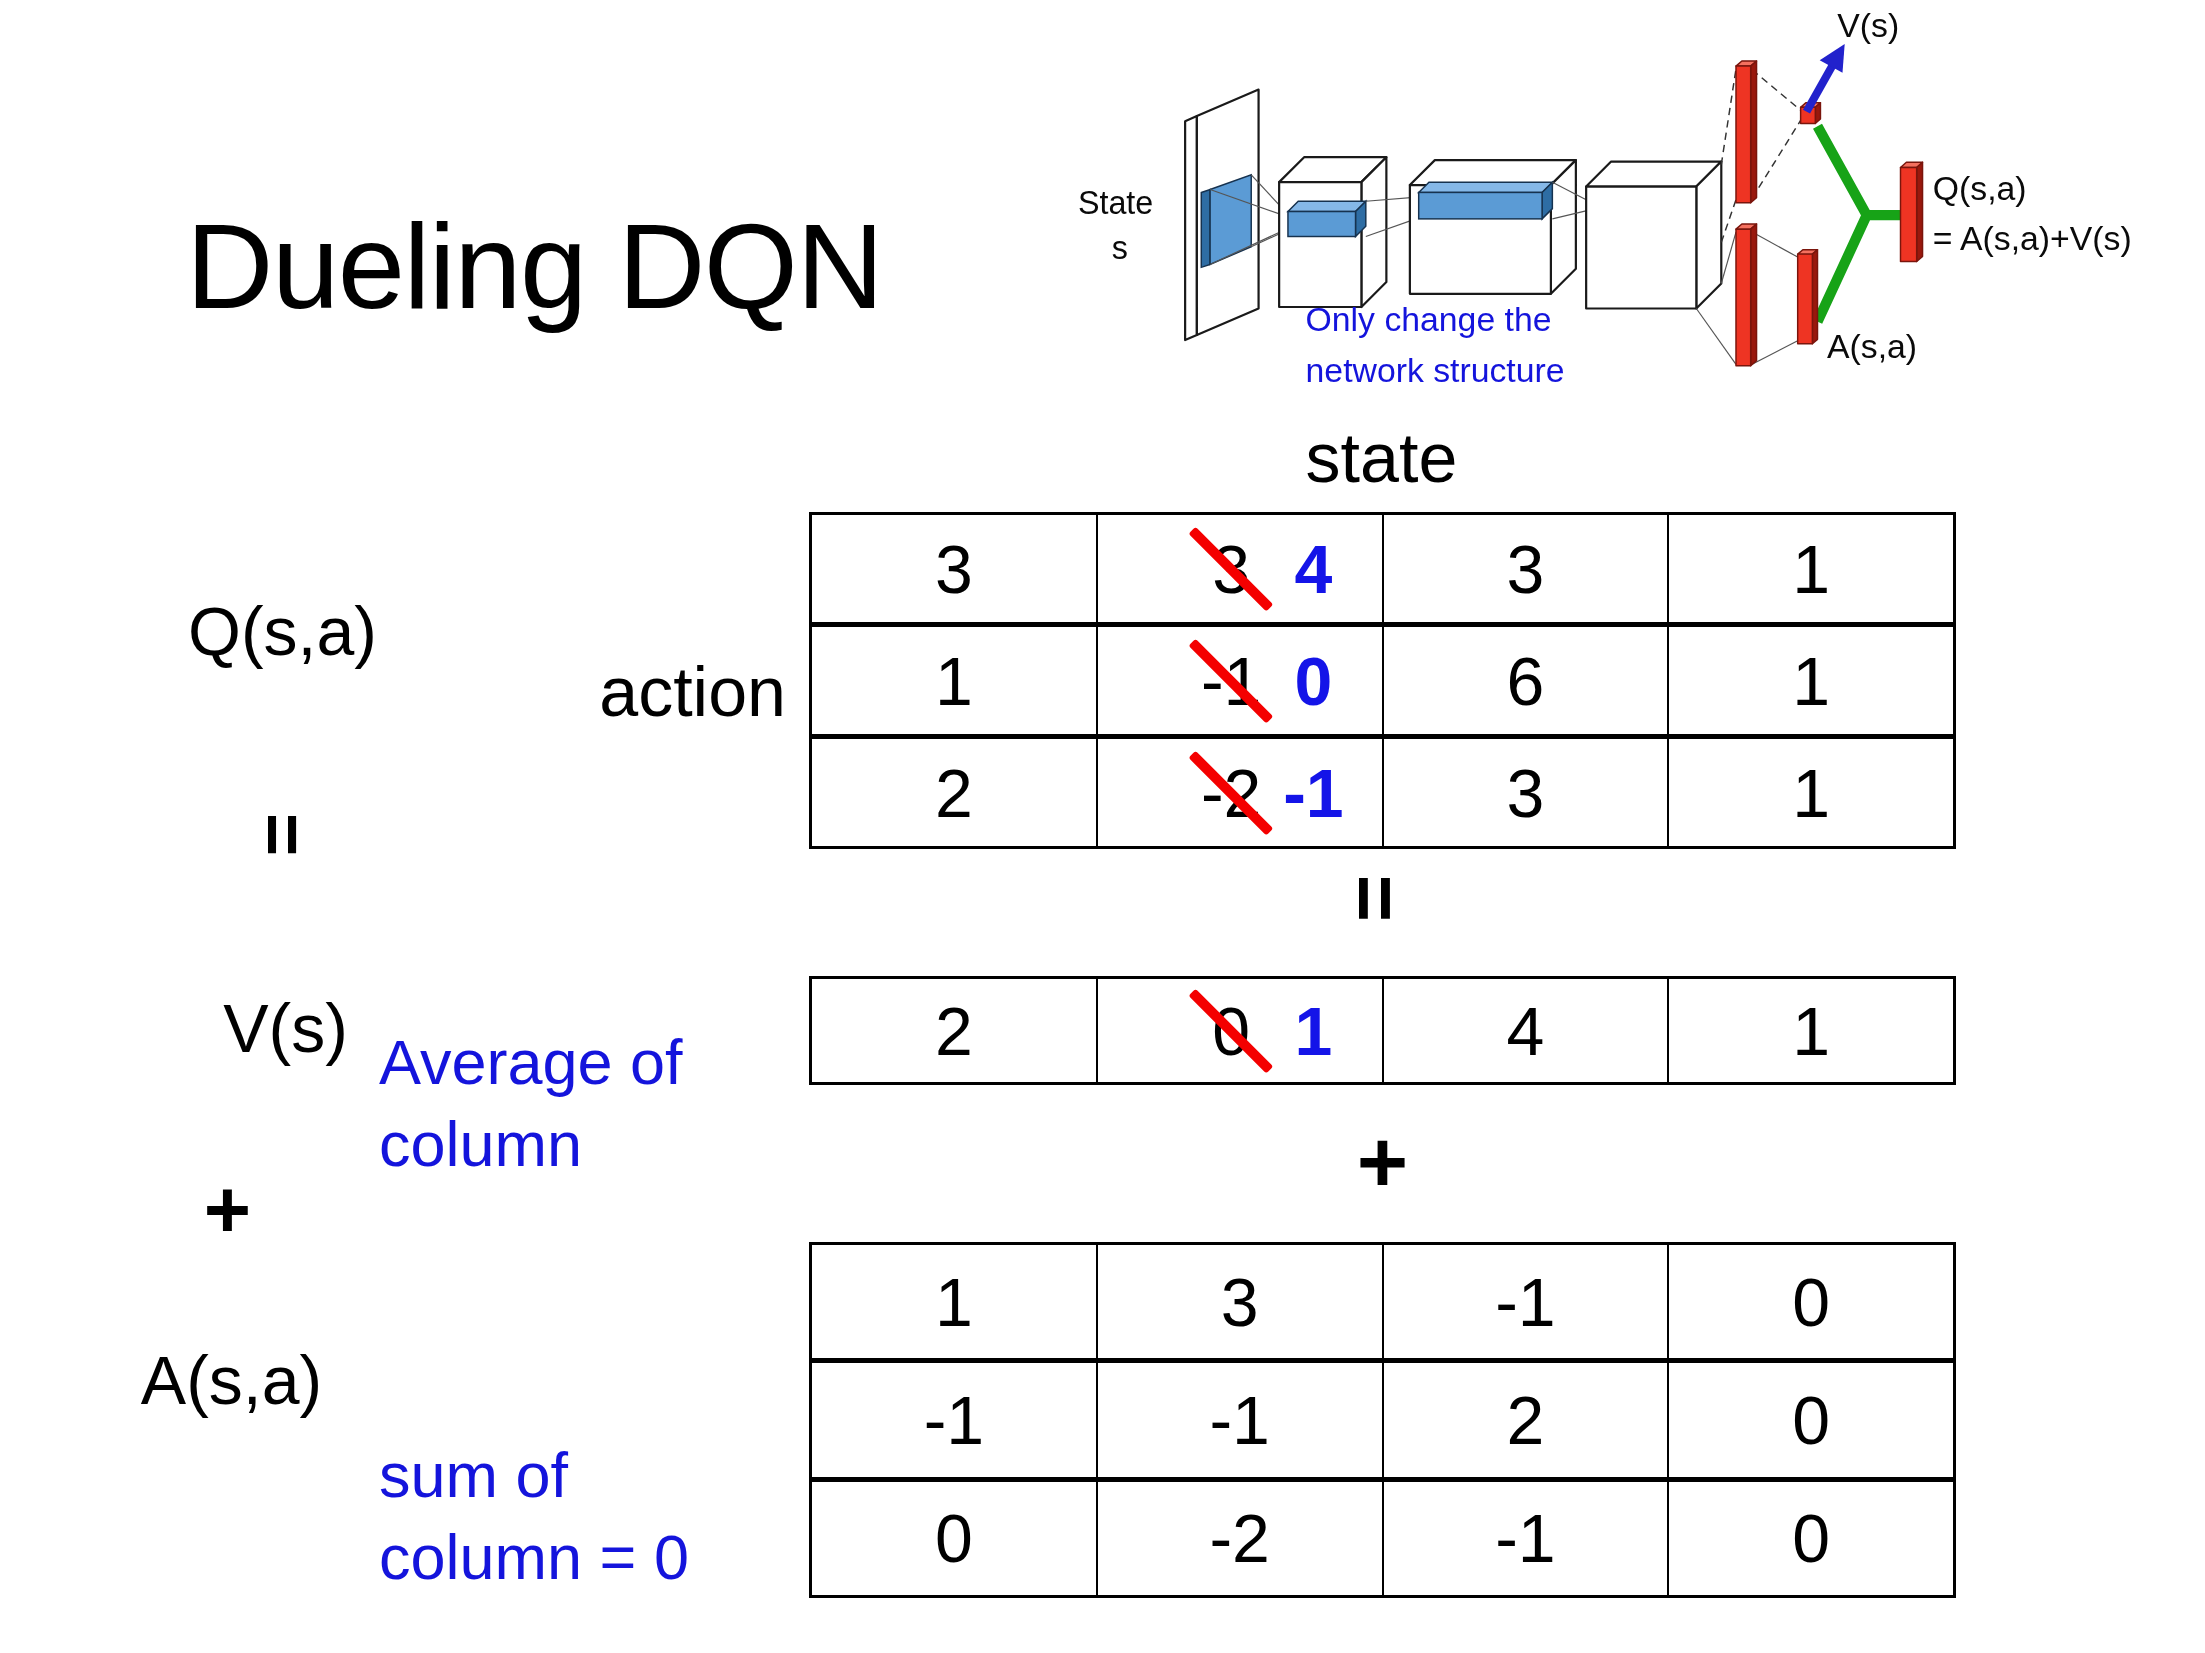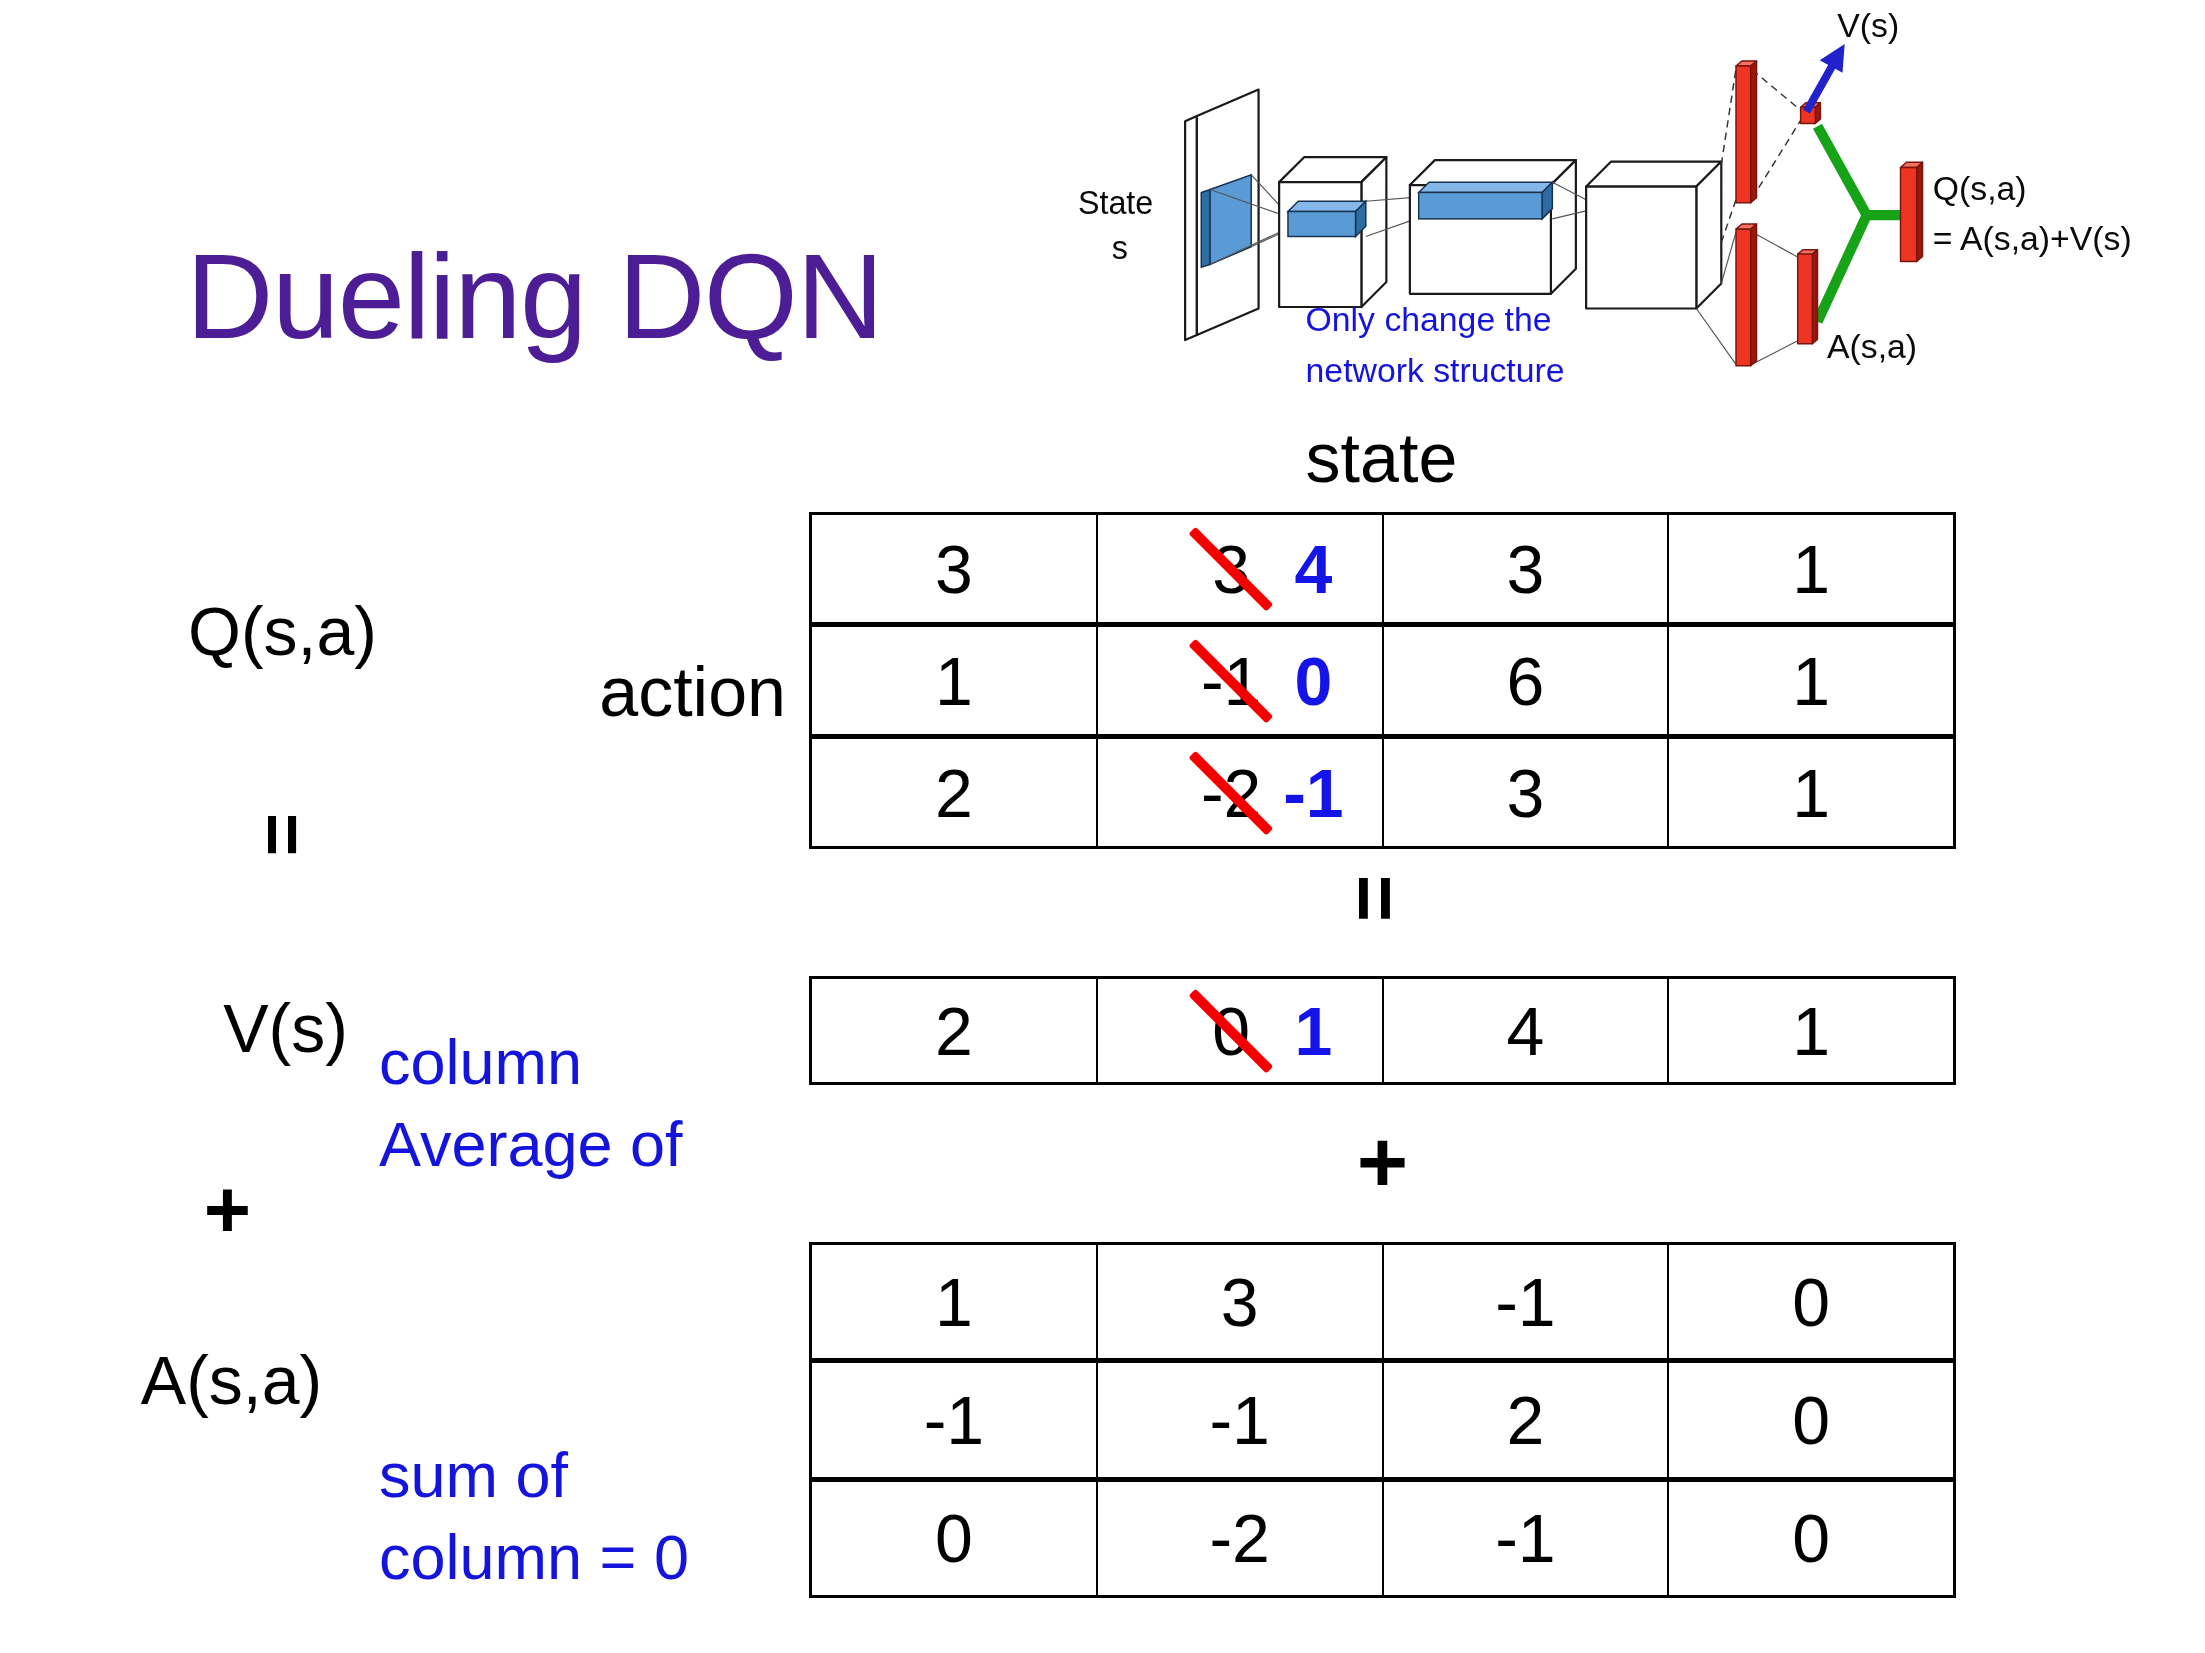--- a/index.html
+++ b/index.html
@@ -1,19 +1,19 @@
 <!DOCTYPE html>
 <html style="--annotation-blue: #1414DC; --replacement-blue: #1414E8; --strike-red: #F40000; --figure-green: #17A317; --figure-red: #EE3423; --figure-filter-blue: #5B9BD5; --figure-arrow-blue: #2222CC;font-size:11.8px"><head>
 <meta charset="utf-8">
 <style>
   html,body{margin:0;padding:0;background:#fff;}
   body{width:2205px;height:1654px;position:relative;overflow:hidden;
        font-family:"Liberation Sans", sans-serif;color:#000;}
   .abs{position:absolute;}
-  #title{left:186px;top:236px;font-size:121px;line-height:1;letter-spacing:-1.5px;color:#4c1d95;white-space:nowrap;}
+  #title{left:186px;top:206px;font-size:121px;line-height:1;letter-spacing:-1.5px;color:#000000;white-space:nowrap;}
   .lbl{display:flex;align-items:center;justify-content:center;font-size:68px;height:72px;white-space:nowrap;}
   #state-header{left:1271px;top:422px;width:221px;font-size:70px;}
   #action-label{left:573px;top:656px;width:213px;font-size:70px;justify-content:flex-end;}
   #q-label{left:176px;top:595px;width:213px;}
   #v-label{left:179px;top:992px;width:213px;}
   #a-label{left:125px;top:1344px;width:213px;}
   .sym{display:flex;align-items:center;justify-content:center;font-weight:600;}
   .eqrot{transform:rotate(90deg);display:inline-block;font-weight:700;}
   #eq-left{left:246px;top:801px;width:74px;height:66px;font-size:74px;}
   #eq-mid{left:1328px;top:859px;width:94px;height:79px;font-size:81px;}
@@ -165,22 +165,22 @@
 <div class="abs lbl" id="v-label">V(s)</div>
 <div class="abs sym" id="plus-left">+</div>
 <div class="abs lbl" id="a-label">A(s,a)</div>
 
 <div class="abs sym" id="eq-mid">
     <span class="eqrot">=</span>
   </div>
 <div class="abs sym" id="plus-mid">+</div>
 
 <div class="abs bluenote" id="avg-note">
+  <div>Average of</div>
   <div>column</div>
-  <div>Average of</div>
 </div>
 <div class="abs bluenote" id="sum-note">
   <div>sum of</div>
   <div>column = 0</div>
 </div>
 
 <div class="mtable" id="q-table">
     <div class="trow">
       <div class="cell">
         <span class="num">3</span>

